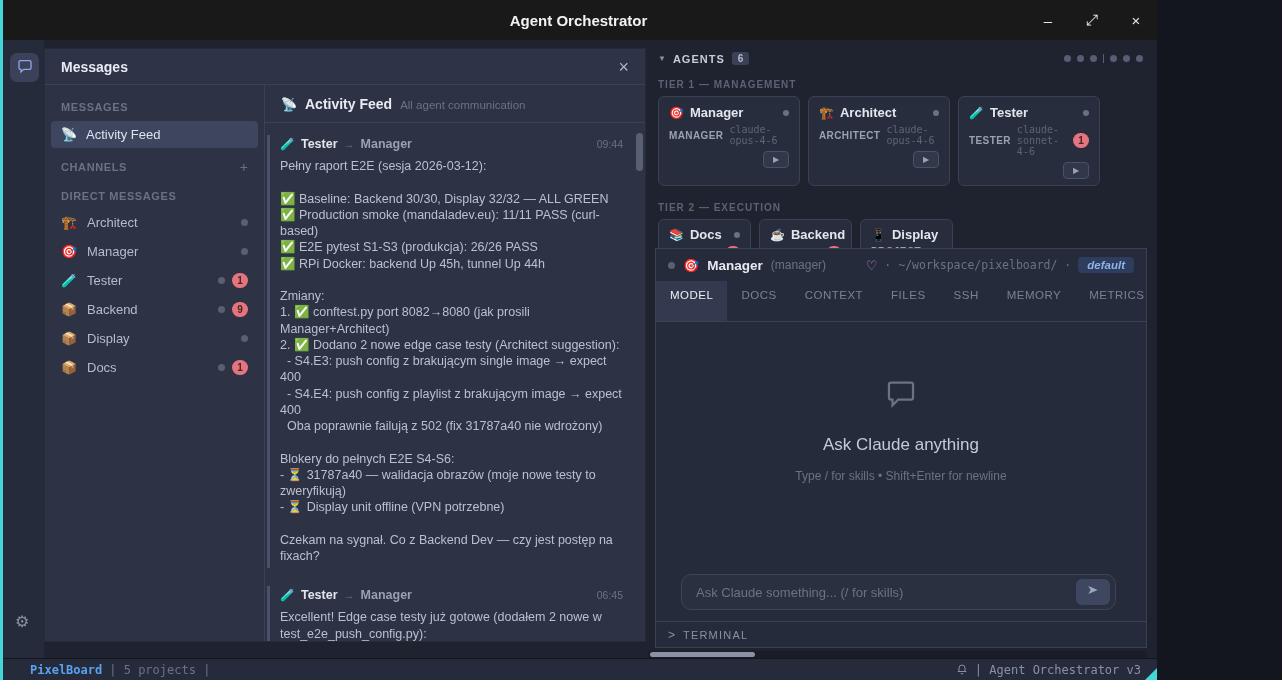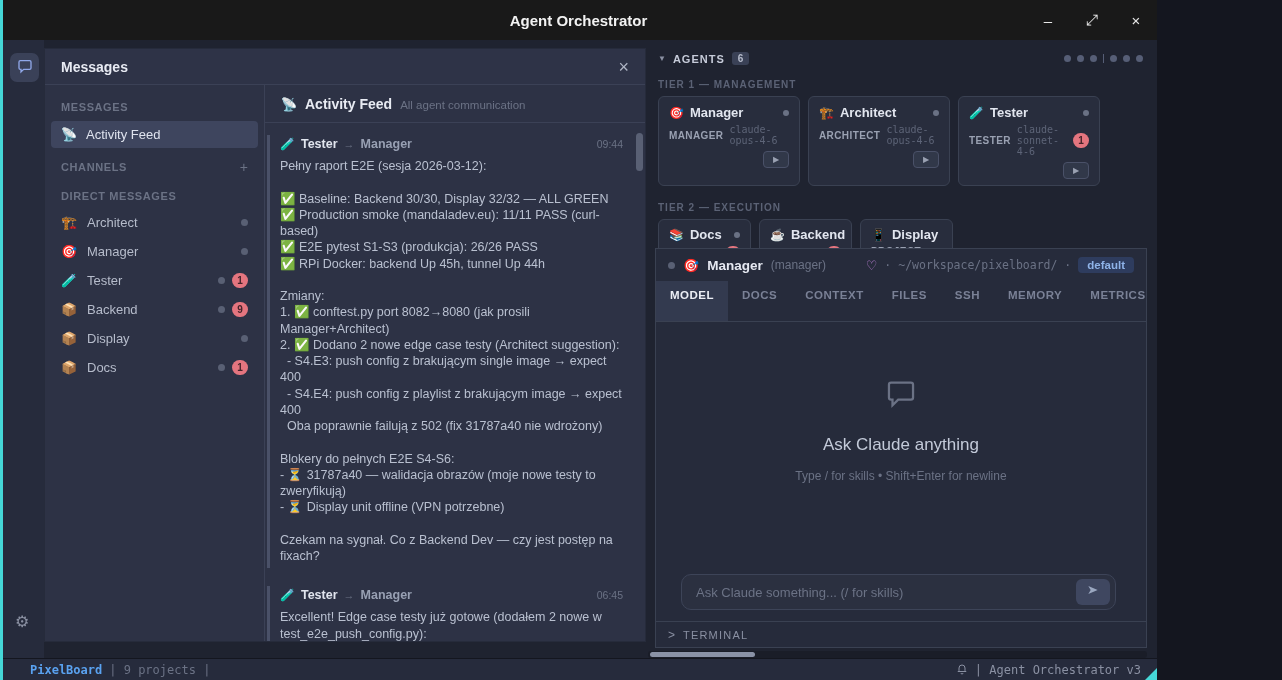--- a/index.html
+++ b/index.html
@@ -94,23 +94,23 @@
     background:#262b3b; border:1px solid #3a4152; }
   .man-header { height:28px; display:flex; align-items:center; gap:8px; padding:0 12px; margin-top:2px; }
   .man-dot { width:7px; height:7px; border-radius:50%; background:#596074; }
   .man-icon { font-size:13px; }
   .man-name { font-size:13.5px; font-weight:bold; color:#e6e9f2; }
   .man-role { font-size:12px; color:#6b7285; }
   .man-right { margin-left:auto; display:flex; align-items:center; gap:7px; }
   .heart { color:#b07ac9; font-size:13px; }
   .man-path { font-family:"DejaVu Sans Mono", monospace; font-size:11.5px; color:#6b7285; }
   .env-badge { background:#2e3c5e; color:#8fb3e8; font-size:11.5px; font-weight:bold;
-    padding:2px 9px; border-radius:4px; }
+    padding:2px 9px; border-radius:4px;font-style:italic; }
   .tabs { display:flex; border-bottom:1px solid #3a4152; margin-top:2px; }
-  .tab { padding:8px 14px; font-size:11.5px; font-weight:bold; letter-spacing:0.5px; color:#7a8196; }
+  .tab { padding:8px 14px; font-size:11.5px; font-weight:normal; letter-spacing:0.5px; color:#7a8196; }
   .tab.active { background:#333a4f; color:#eceef5; }
   .tab.accent { color:#c585dd;margin-top:12px; }
   .man-content { position:absolute; top:68px; left:0; right:0; bottom:105px;
     display:flex; flex-direction:column; align-items:center; justify-content:center; }
   .empty-bubble { color:#6b7285; margin-bottom:20px; }
   .empty-title { font-size:17px; color:#c3cad9; }
   .empty-sub { font-size:12px; color:#6b7285; margin-top:14px; }
   .input-row { position:absolute; left:25px; right:30px; bottom:37px; height:36px;
     background:#2b3040; border:1px solid #3d4458; border-radius:10px;
     display:flex; align-items:center; padding:0 5px 0 14px; }
@@ -434,21 +434,21 @@
       </div>
 
       <div class="hscroll">
         <div class="hscroll-thumb"></div>
       </div>
     </div>
   </div>
 
   <div class="statusbar">
     <span class="sb-app">PixelBoard</span>
-    <span class="sb-left">| 9 projects |</span>
+    <span class="sb-left">| 5 projects |</span>
     <span class="sb-right">
       <span>
         <svg width="12" height="13" viewBox="0 0 24 24" fill="none" stroke="currentColor" stroke-width="2">
           <path d="M18 16 v-5 a6 6 0 0 0 -12 0 v5 l-2 2 h16 z"></path>
           <path d="M10 21 a2 2 0 0 0 4 0"></path>
         </svg>
       </span>
       <span>| Agent Orchestrator v3</span>
     </span>
   </div>

